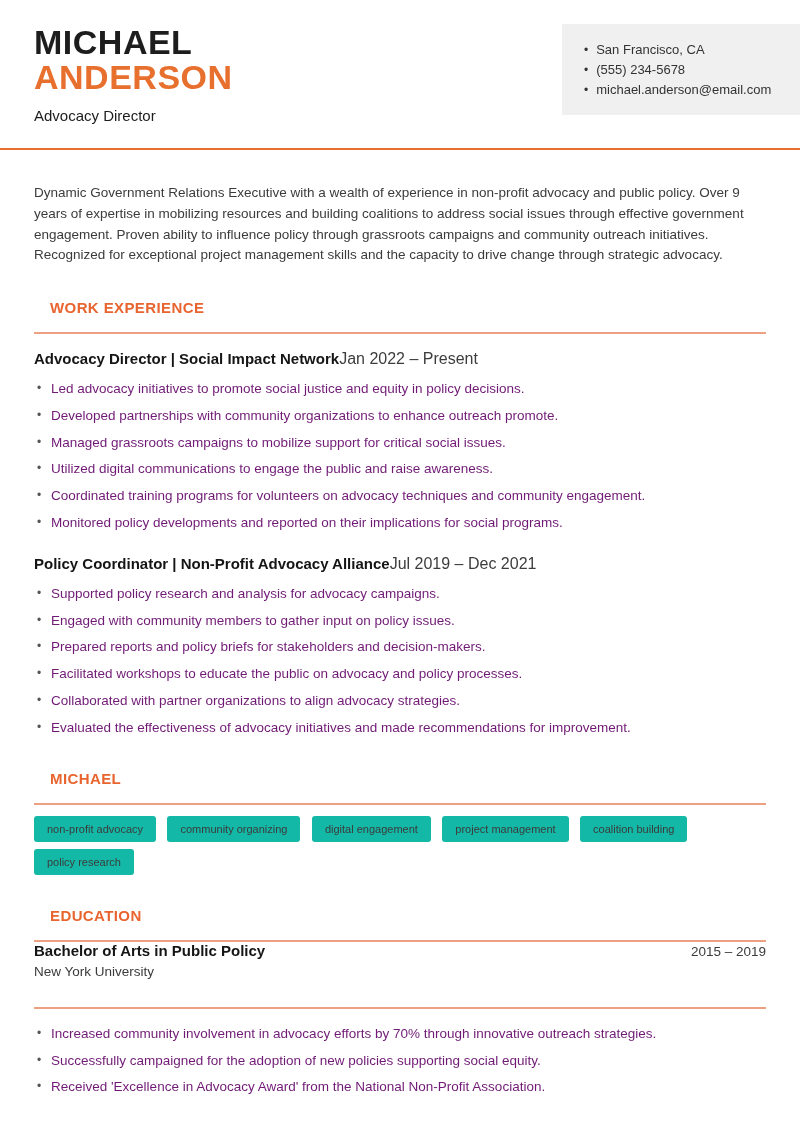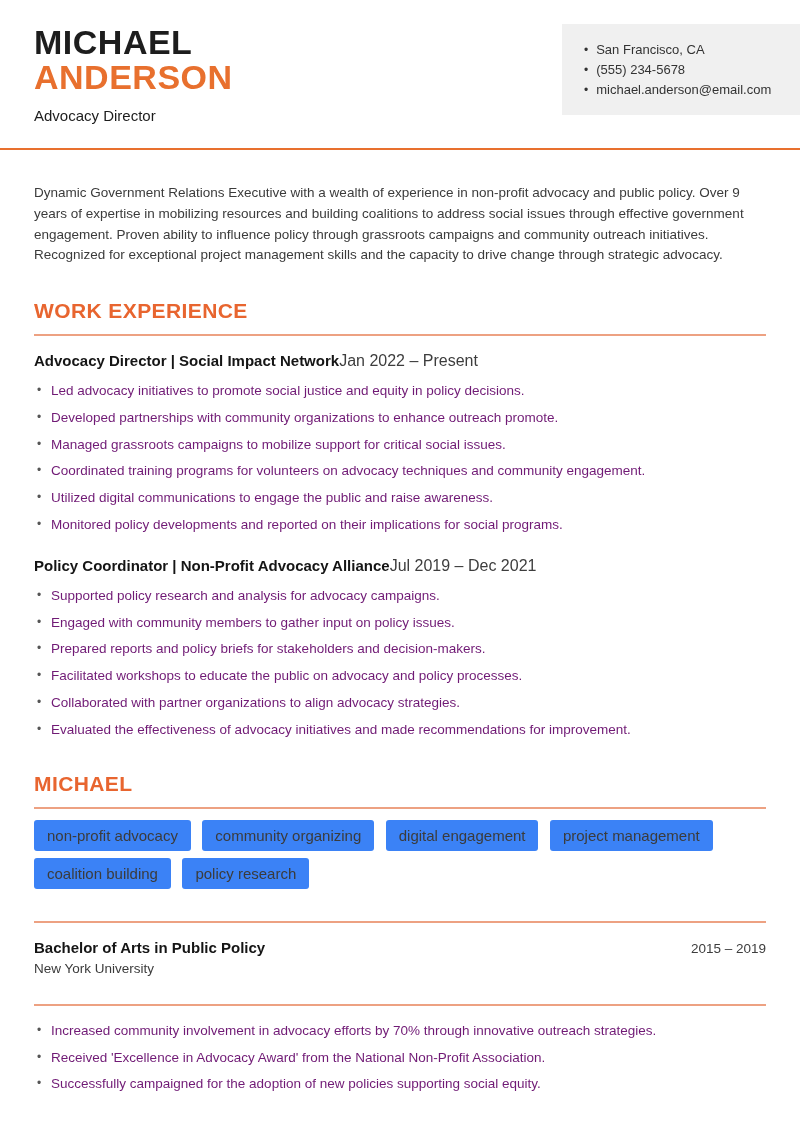--- a/index.html
+++ b/index.html
@@ -26,22 +26,22 @@
   }
   .contact-item { display: flex; align-items: baseline; margin: 5px 0; }
   .contact-bullet { margin-right: 8px; font-size: 12px; color: #333; }
   .top-divider { border: none; border-top: 2px solid #e8702e; margin: 0; }
 
   
   .content { padding: 0 34px; }
   .summary { margin-top: 33px; font-size: 13.5px; line-height: 20.8px; color: #3b3b3b; }
 
   .section-title {
-    color: #e8652f; font-size: 21px; font-weight: bold;
-    letter-spacing: 0.4px; margin: 0;
+    color: #e8652f; font-size: 15px; font-weight: bold;
+    letter-spacing: 0.4px; margin: 16px;
   }
   .section-rule { border: none; border-top: 2px solid #eda182; margin: 11px 0 0 0; }
 
   .sec-work { margin-top: 33px; }
   .job { margin-top: 16px; }
   .job + .job { margin-top: 23px; }
   .job-header { display: flex; align-items: baseline; }
   .job-title { font-size: 15px; font-weight: bold; color: #151515; }
   .job-dates { font-size: 16px; color: #3d3d3d; white-space: nowrap; }
   ul.bullets { list-style: none; margin: 12px 0 0 0; padding: 0; }
@@ -52,27 +52,27 @@
   }
   ul.bullets li::before {
     content: "•"; position: absolute; left: 3px; top: 0;
     color: #555; font-size: 12px;
   }
 
   .sec-skills { margin-top: 33px; }
   .tags { margin-top: 11px; }
   .tag {
     display: inline-block;
-    background: #3b82f6; color: #3b3b3b;
-    font-size: 15px; padding: 7px 13px;
+    background: #14b8a6; color: #3b3b3b;
+    font-size: 11px; padding: 7px 13px;
     margin: 0 7px 7px 0; border-radius: 3px;
   }
 
   .sec-education { margin-top: 25px; }
-  .edu-row { display: flex; justify-content: space-between; align-items: baseline; margin-top: 16px; }
+  .edu-row { display: flex; justify-content: space-between; align-items: baseline; }
   .edu-degree { font-size: 15px; font-weight: bold; color: #151515; }
   .edu-dates { font-size: 13.5px; color: #3d3d3d; }
   .edu-school { margin-top: 5px; font-size: 13.5px; color: #3b3b3b; }
 
   .sec-achievements { margin-top: 28px; }
   .sec-achievements ul.bullets { margin-top: 16px; }
 </style>
 </head>
 <body>
 
@@ -113,22 +113,22 @@
 
       <div class="job">
         <div class="job-header">
           <span class="job-title">Advocacy Director | Social Impact Network</span>
           <span class="job-dates">Jan 2022 – Present</span>
         </div>
         <ul class="bullets">
           <li>Led advocacy initiatives to promote social justice and equity in policy decisions.</li>
           <li>Developed partnerships with community organizations to enhance outreach promote.</li>
           <li>Managed grassroots campaigns to mobilize support for critical social issues.</li>
+          <li>Utilized digital communications to engage the public and raise awareness.</li>
           <li>Coordinated training programs for volunteers on advocacy techniques and community engagement.</li>
-          <li>Utilized digital communications to engage the public and raise awareness.</li>
           <li>Monitored policy developments and reported on their implications for social programs.</li>
         </ul>
       </div>
 
       <div class="job">
         <div class="job-header">
           <span class="job-title">Policy Coordinator | Non-Profit Advocacy Alliance</span>
           <span class="job-dates">Jul 2019 – Dec 2021</span>
         </div>
         <ul class="bullets">
@@ -149,31 +149,32 @@
         <span class="tag">non-profit advocacy</span>
         <span class="tag">community organizing</span>
         <span class="tag">digital engagement</span>
         <span class="tag">project management</span>
         <span class="tag">coalition building</span>
         <span class="tag">policy research</span>
       </div>
     </section>
 
     <section class="sec-education">
+      <h2 class="section-title">EDUCATION</h2>
       <hr class="section-rule">
       <div class="edu-row">
         <span class="edu-degree">Bachelor of Arts in Public Policy</span>
         <span class="edu-dates">2015 – 2019</span>
       </div>
       <div class="edu-school">New York University</div>
     </section>
 
     <section class="sec-achievements">
       <hr class="section-rule">
       <ul class="bullets">
         <li>Increased community involvement in advocacy efforts by 70% through innovative outreach strategies.</li>
+        <li>Successfully campaigned for the adoption of new policies supporting social equity.</li>
         <li>Received 'Excellence in Advocacy Award' from the National Non-Profit Association.</li>
-        <li>Successfully campaigned for the adoption of new policies supporting social equity.</li>
       </ul>
     </section>
 
   </main>
 </div>
 
 </body></html>

